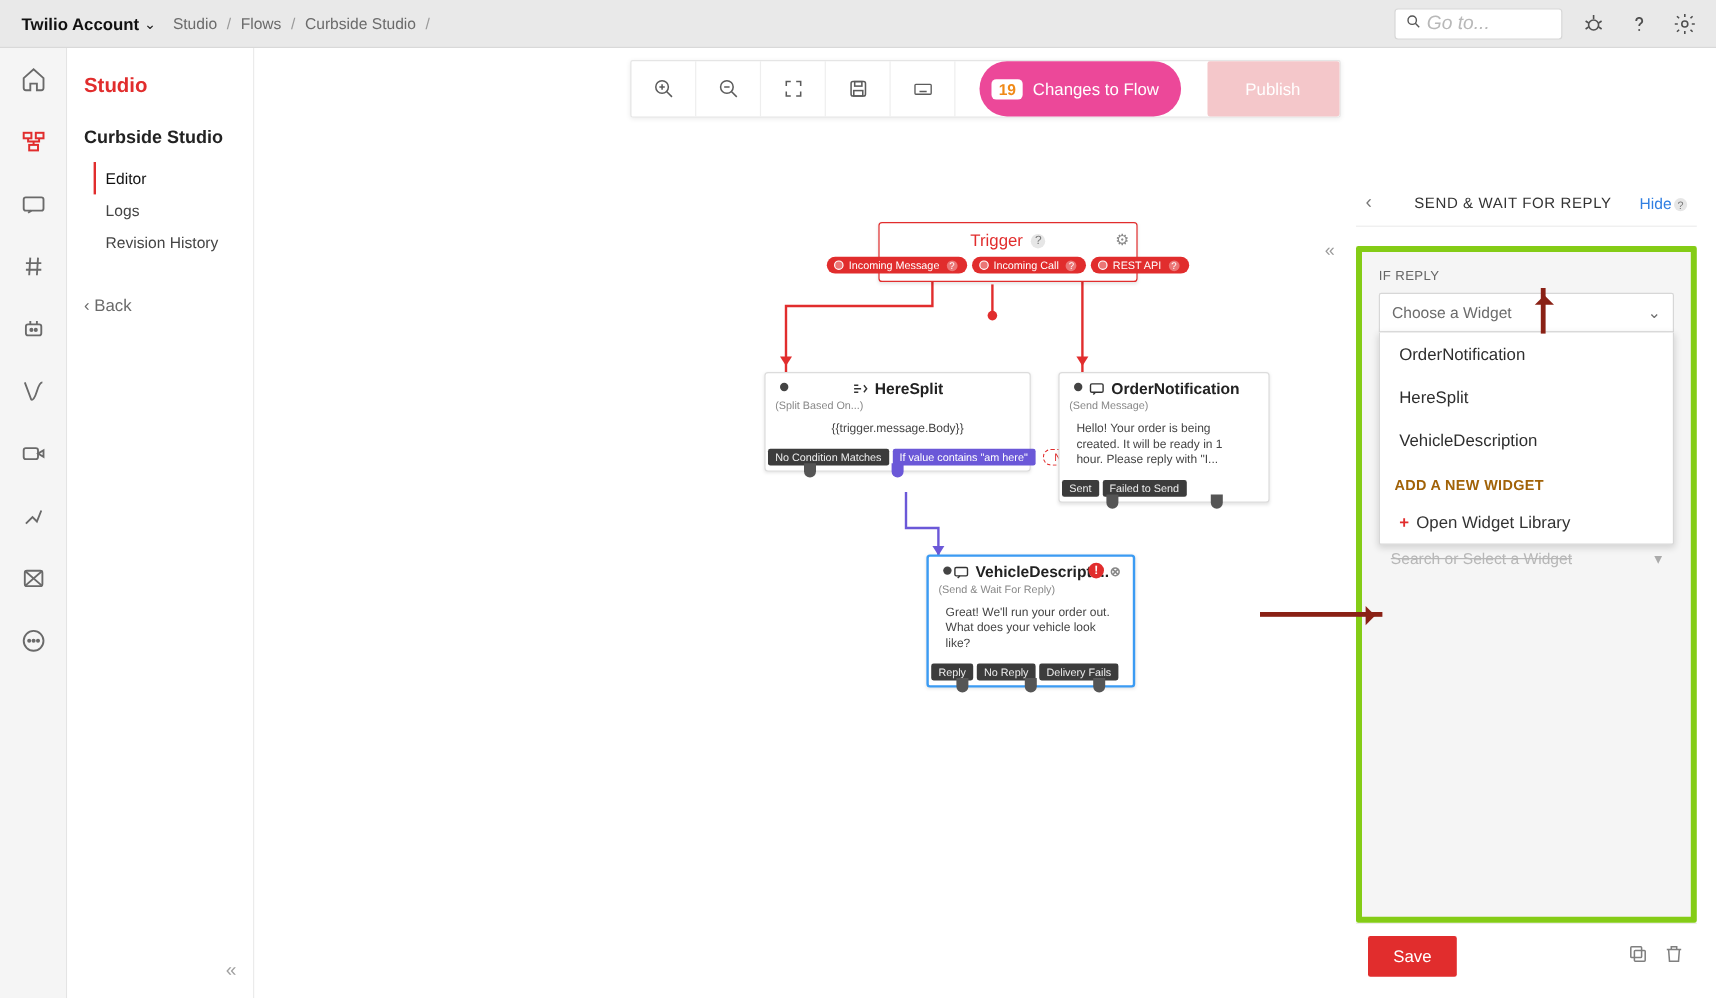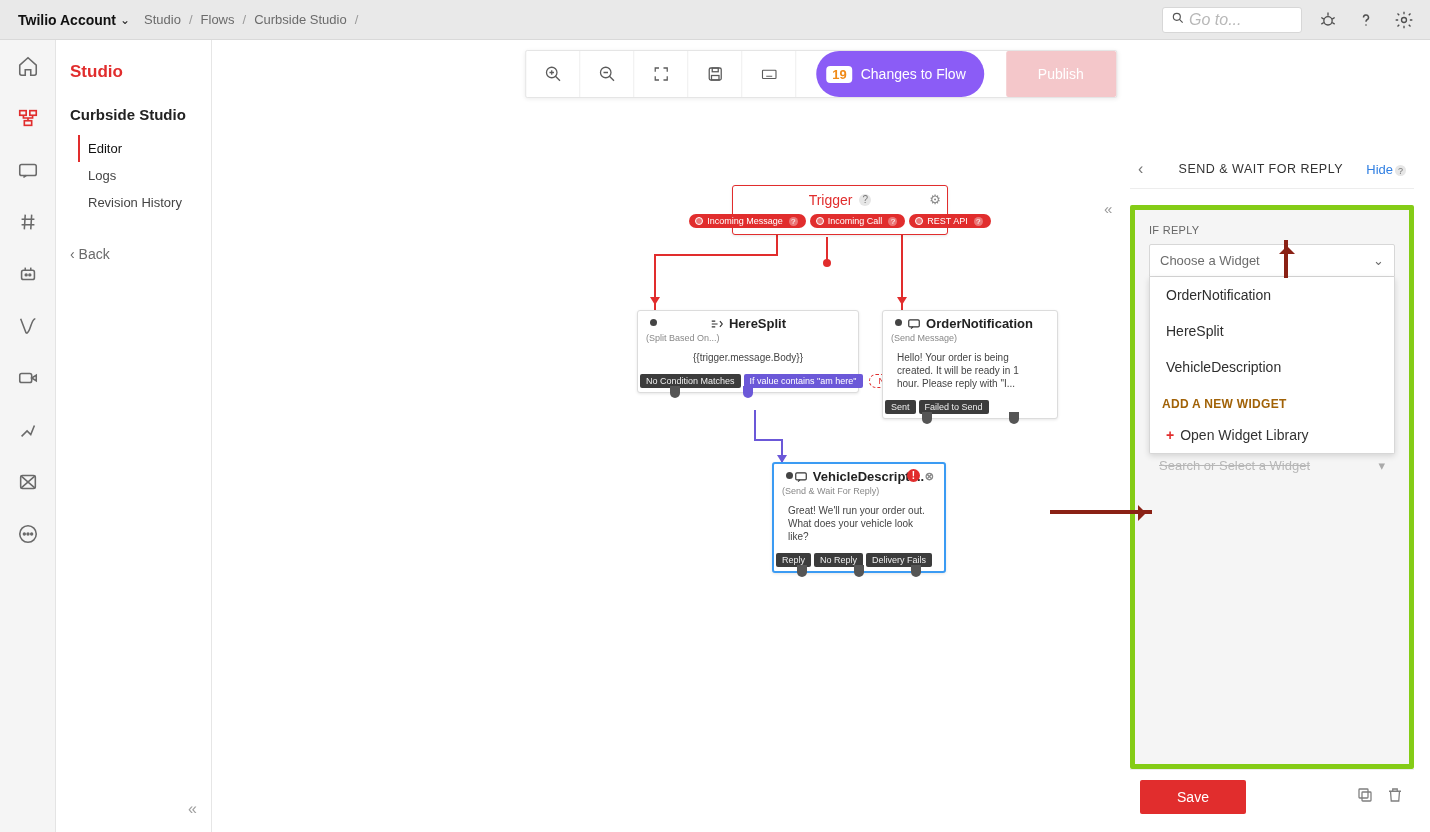--- a/index.html
+++ b/index.html
@@ -64,21 +64,21 @@
   background: #fff; border: 1px solid #e5e5e5; border-radius: 2px;
   box-shadow: 0 1px 4px rgba(0,0,0,.08);
 }
 .ct-btn {
   width: 54px; display: flex; align-items: center; justify-content: center;
   border-right: 1px solid #eee; color: #5b5b5b; font-size: 16px;
 }
 .ct-btn:last-of-type { border-right: none; }
 .changes-pill {
   margin-left: 20px; display: flex; align-items: center; gap: 8px;
-  background: #8b5cf6; color: #fff; border-radius: 24px; padding: 0 18px 0 10px;
+  background: #ec4899; color: #fff; border-radius: 24px; padding: 0 18px 0 10px;
   font-size: 14px; font-weight: 500;
 }
 .changes-pill .num { background: #fff; color: #f08a17; border-radius: 4px; padding: 1px 6px; font-weight: 700; font-size: 13px; }
 .publish-btn {
   margin-left: 22px; width: 110px; display: flex; align-items: center; justify-content: center;
   background: #f4c7ca; color: #fff; font-size: 14px; border-radius: 2px;
 }
 
 
 .flow { position: absolute; left: 0; top: 0; right: 0; bottom: 0; }
@@ -176,21 +176,21 @@
 .dropdown .opt.plus .plusmark { color: #e12d2d; font-weight: 700; margin-right: 6px; }
 
 .hidden-search-row {
   margin-top: -2px; padding: 6px 10px; font-size: 13px; color: #999; display: flex; justify-content: space-between;
 }
 
 .insp-footer {
   border-top: 1px solid #ededed; padding: 10px 10px; display: flex; align-items: center; gap: 10px;
 }
 .save-btn {
-  background: #e12d2d; color: #fff; font-size: 14px; border: none; border-radius: 2px; width: 106px; height: 34px;
+  background: #e12d2d; color: #fff; font-size: 14px; border: none; border-radius: 2px; width: 74px; height: 34px;
 }
 .footer-icons { margin-left: auto; display: flex; gap: 12px; color: #7f7f7f; }
 
 
 .anno-arrow {
   position: absolute; pointer-events: none;
 }
 .arrow-h {
   border-top: 4px solid #8a2115;
   height: 0;

